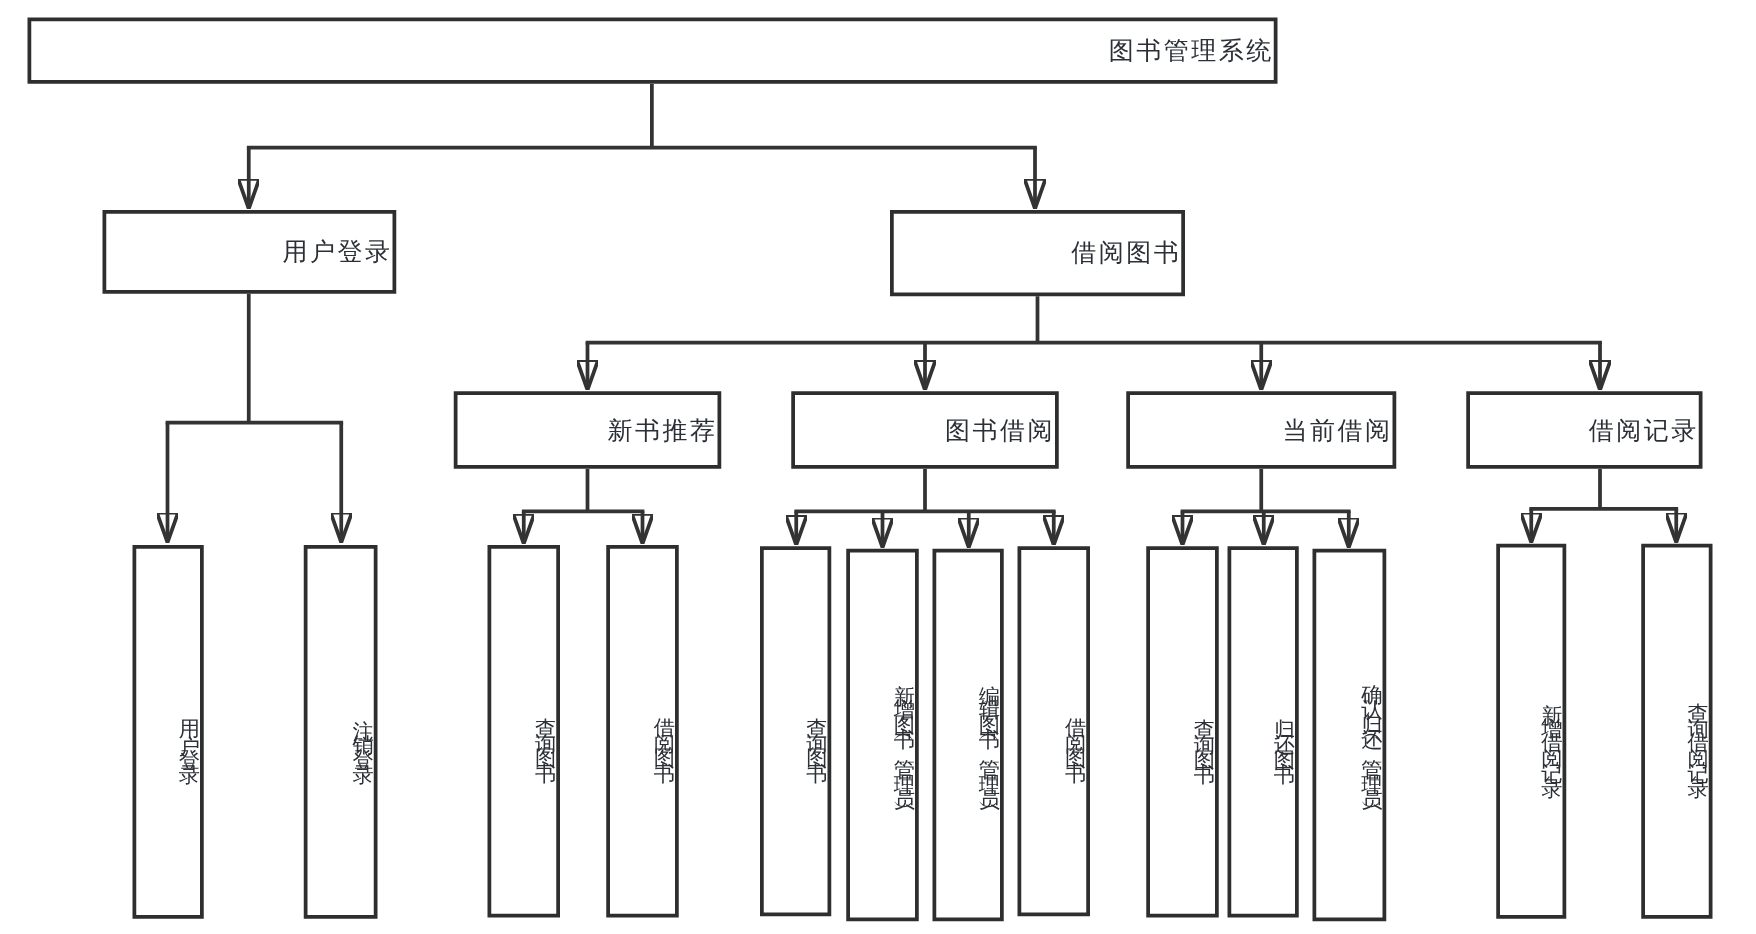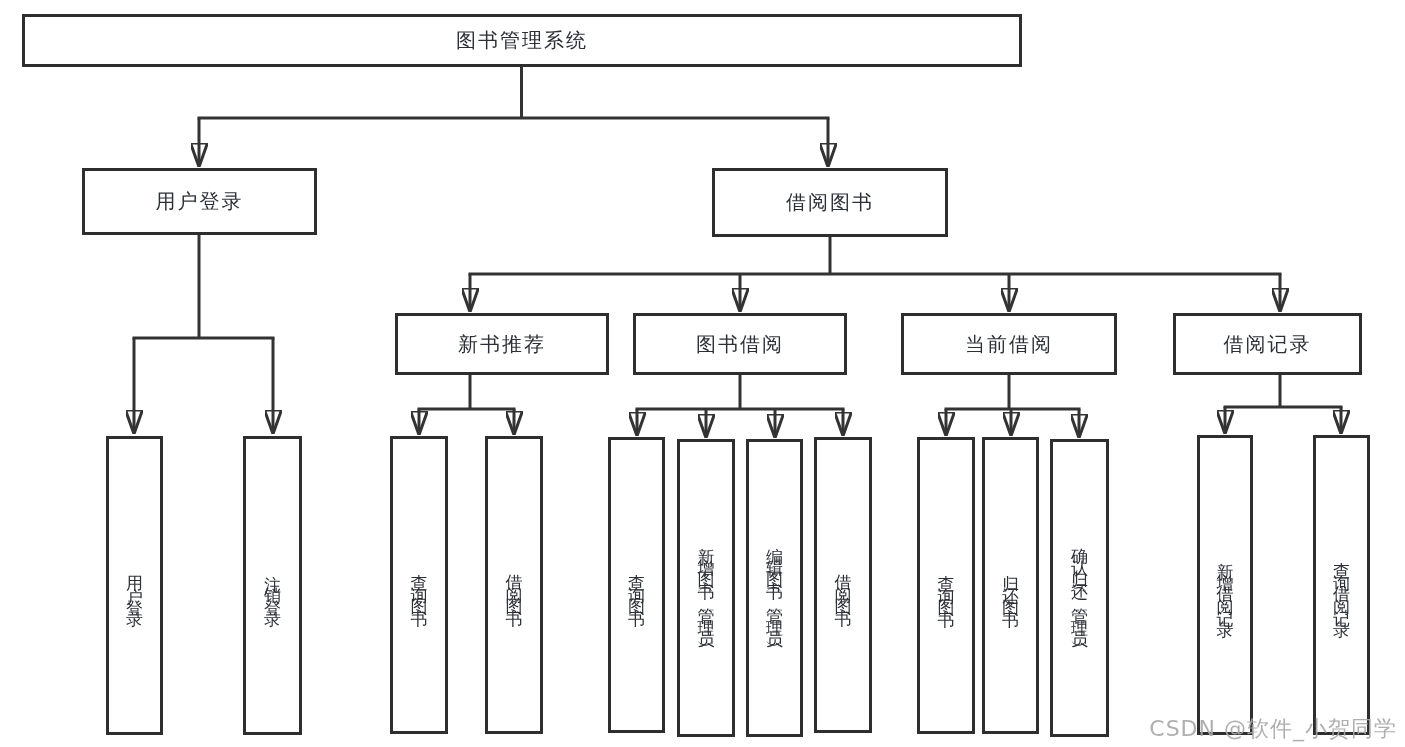--- a/index.html
+++ b/index.html
@@ -26,21 +26,21 @@
     stroke-width: 3;
     fill: none;
   }
   .node {
     position: absolute;
     box-sizing: border-box;
     background: #ffffff;
     border: 3px solid #2e2e2e;
     display: flex;
     align-items: center;
-    justify-content: center;
+    justify-content: flex-end;
     z-index: 2;
     color: #2b2f36;
     font-family: Liberation Serif, serif;
   }
   .node .lbl {
     font-size: 20px;
     letter-spacing: 2px;
     white-space: nowrap;
   }
   .node.leaf .lbl {
@@ -133,21 +133,21 @@
     <span class="lbl">图书管理系统</span>
   </div>
 
   <div class="node" style="left:82px; top:168px; width:235px; height:67px;">
     <span class="lbl">用户登录</span>
   </div>
   <div class="node" style="left:712px; top:168px; width:236px; height:69px;">
     <span class="lbl">借阅图书</span>
   </div>
 
-  <div class="node" style="left:363px; top:313px; width:214px; height:62px;margin-left:32px;">
+  <div class="node" style="left:363px; top:313px; width:214px; height:62px;">
     <span class="lbl">新书推荐</span>
   </div>
   <div class="node" style="left:633px; top:313px; width:214px; height:62px;">
     <span class="lbl">图书借阅</span>
   </div>
   <div class="node" style="left:901px; top:313px; width:216px; height:62px;">
     <span class="lbl">当前借阅</span>
   </div>
   <div class="node" style="left:1173px; top:313px; width:189px; height:62px;">
     <span class="lbl">借阅记录</span>
@@ -190,15 +190,14 @@
     <span class="lbl">确认归还（管理员）</span>
   </div>
 
   <div class="node leaf" style="left:1197px; top:435px; width:56px; height:300px;">
     <span class="lbl">新增借阅记录</span>
   </div>
   <div class="node leaf" style="left:1313px; top:435px; width:57px; height:300px;">
     <span class="lbl">查询借阅记录</span>
   </div>
 
-  <div class="watermark">CSDN @软件_小贺同学</div>
 
 </div>
 
 </body></html>

